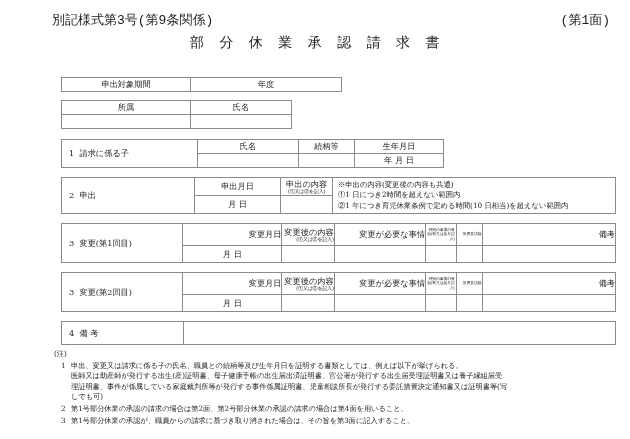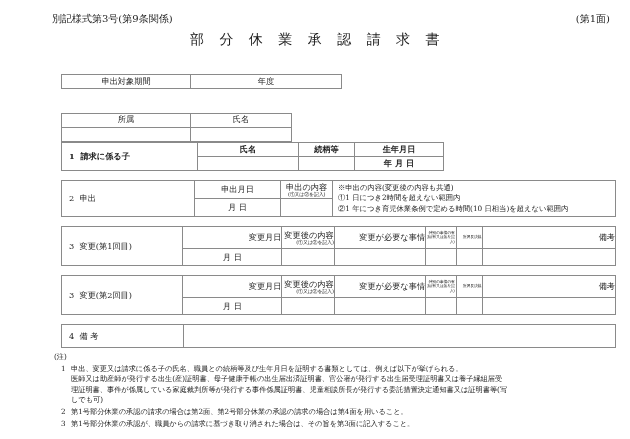--- a/index.html
+++ b/index.html
@@ -21,22 +21,23 @@
     box-sizing: border-box;
     padding: 14px 14px 0 14px;
   }
 
   
   .top-row {
     display: flex;
     justify-content: space-between;
     align-items: flex-start;
     padding: 0 6px 0 38px;
-    font-size: 10px;
+    font-size: 13px;
     line-height: 1;
+    font-family: Liberation Mono, monospace;
   }
   .doc-title {
     text-align: center;
     font-size: 14px;
     letter-spacing: 5.5px;
     margin: 7px 0 0 0;
     padding-left: 5px;
     font-weight: 400;
   }
 
@@ -71,25 +72,25 @@
     display: block;
     letter-spacing: -0.2px;
     padding: 0 1px;
   }
 
   
   .t1 { margin-top: 25px; }
   .t1 td { height: 13px; }
 
   
-  .t2 { margin-top: 24px; font-family: Liberation Mono, monospace; }
+  .t2 { margin-top: 8px; }
   .t2 td { height: 13px; }
 
   
-  .t3 { margin-top: 0; font-weight: bold; }
+  .t3 { margin-top: 10px; }
   .t3 td { height: 13px; }
 
   
   .t4 { margin-top: 9px; }
   .t4 td { height: 16px; }
   .note-cell {
     text-align: left;
     padding: 2px 4px 2px 5px;
     line-height: 1.42;
     font-size: 7.3px;

